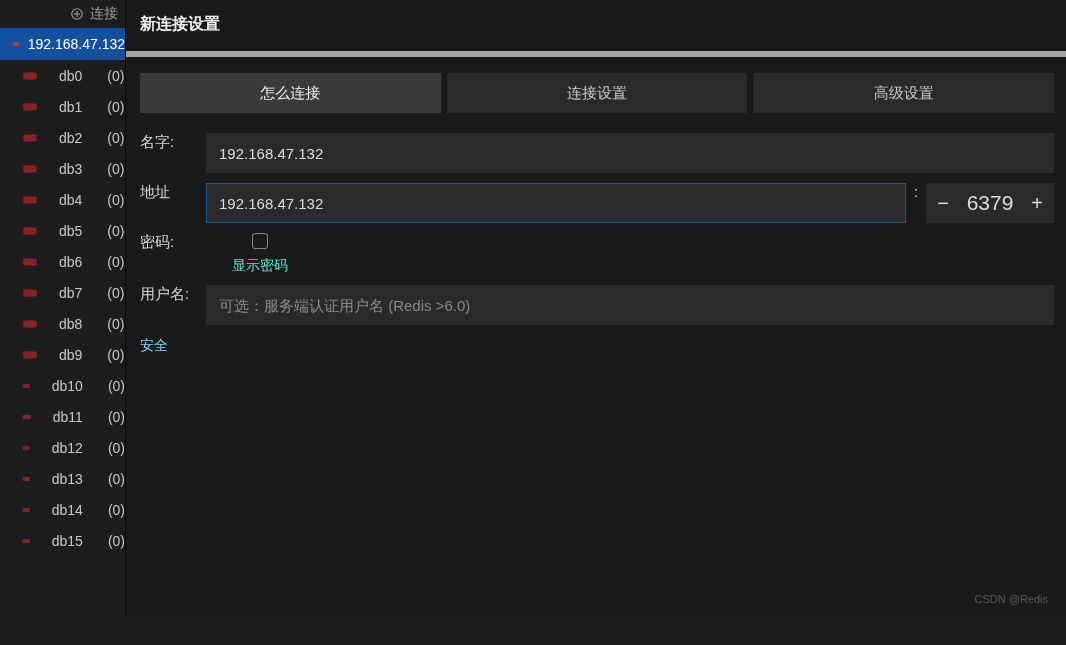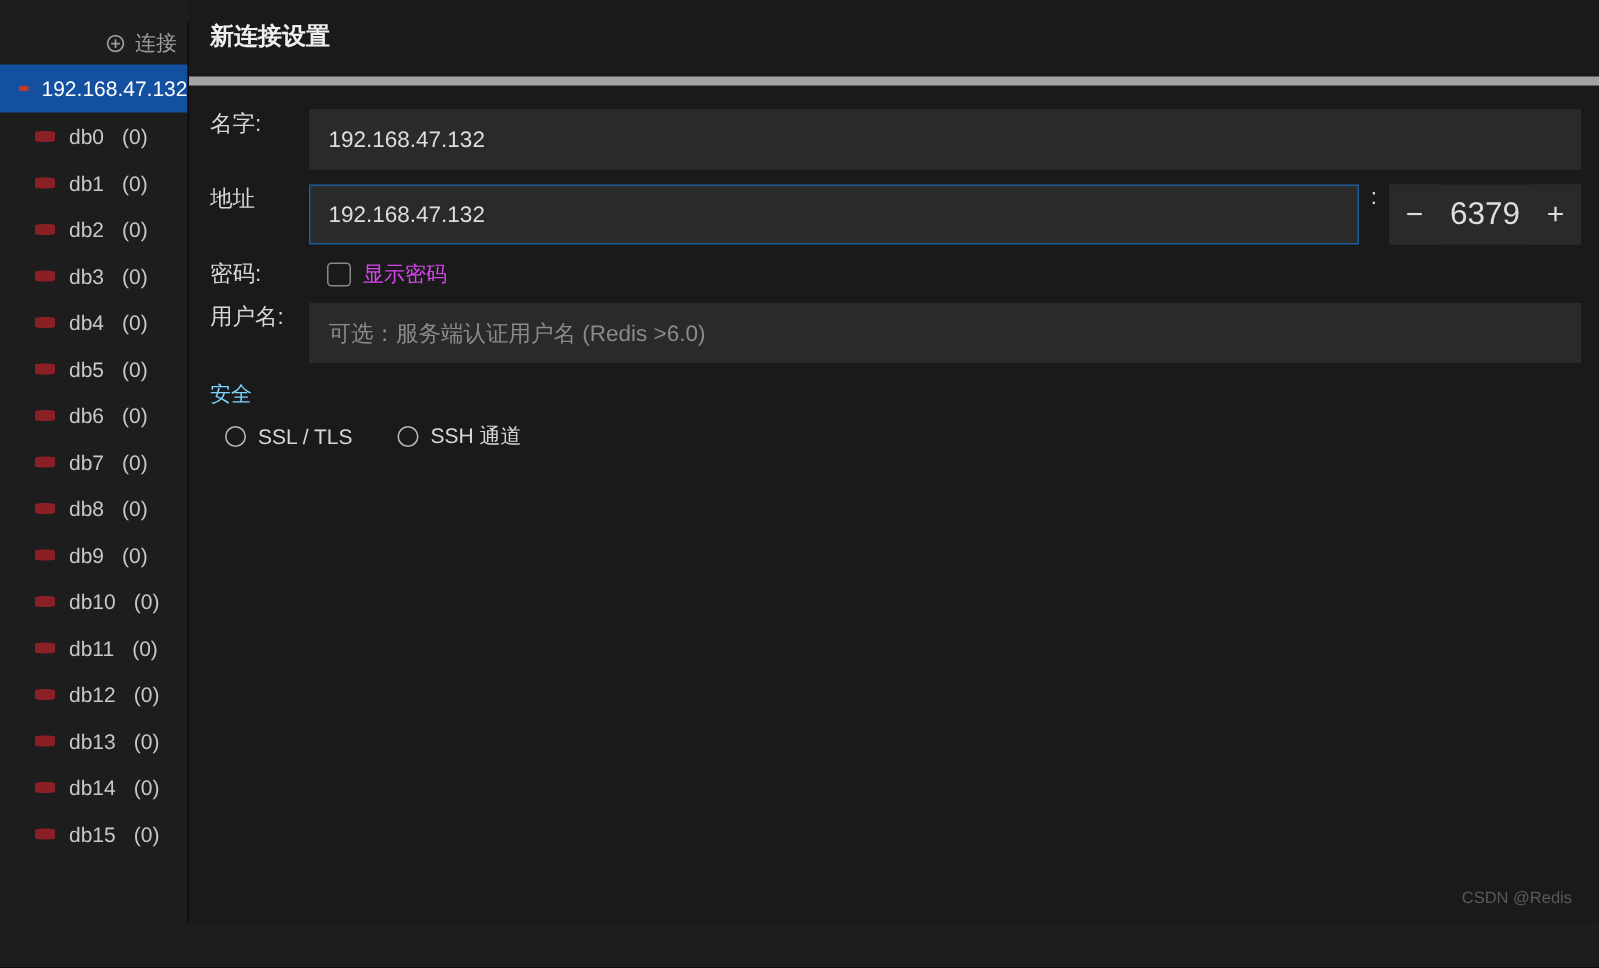--- a/index.html
+++ b/index.html
@@ -8,26 +8,26 @@
 
   
   .titlebar { height: 30px; background: #000; display: flex; align-items: center; padding-left: 8px; position: relative; }
   .titlebar .logo { width: 14px; height: 14px; margin-right: 8px; }
   .titlebar .title { font-size: 13px; color: #e0e0e0; }
   .titlebar .min { position: absolute; right: 10px; top: 6px; font-size: 16px; color: #bbb; }
 
   .body { display: flex; height: calc(100% - 30px); }
 
   
-  .sidebar { width: 126px; background: #1d1d1d; border-right: 1px solid #0a0a0a; overflow: hidden; margin-top: 15px; }
+  .sidebar { width: 126px; background: #1d1d1d; border-right: 1px solid #0a0a0a; overflow: hidden; }
   .add-conn { display: flex; align-items: center; height: 28px; padding-left: 70px; color: #9c9c9c; font-size: 14px; gap: 6px; }
   .conn-item { display: flex; align-items: center; height: 32px; padding-left: 12px; gap: 8px; font-size: 14px; white-space: nowrap; }
   .conn-item.sel { background: #1351a0; color: #fff; }
   .db-list { }
-  .db-item { display: flex; align-items: center; height: 31px; padding-left: 22px; gap: 8px; font-size: 14px; color: #c8c8c8; white-space: nowrap; }
+  .db-item { display: flex; align-items: center; height: 31px; padding-left: 22px; gap: 21px; font-size: 14px; color: #c8c8c8; white-space: nowrap; }
 
   
   .dialog { flex: 1; background: #1a1a1a; position: relative; }
   .dialog-title { padding: 14px 14px 16px 14px; font-size: 16px; font-weight: 600; color: #efefef; border-bottom: 6px solid #a3a3a3; }
   .dialog-body { padding: 16px 12px 0 14px; }
 
   .tabs { display: flex; gap: 6px; margin-bottom: 20px; }
   .tab { flex: 1; height: 40px; display: flex; justify-content: center; align-items: center; background: #2a2a2a; color: #c8c8c8; font-size: 15px; }
   .tab.active { background: #3a3a3a; color: #efefef; }
 
@@ -36,21 +36,21 @@
   .text-input { flex: 1; height: 40px; background: #2a2a2a; border: 1px solid #2a2a2a; color: #ddd; font-size: 15px; padding: 0 12px; outline: none; }
   .text-input.focused { border: 1px solid #1b5a9c; }
   .text-input::placeholder { color: #8a8a8a; }
 
   .addr-row .colon { padding: 0 8px; color: #d8d8d8; font-size: 15px; }
   .stepper { display: flex; background: #2a2a2a; height: 40px; }
   .step-btn { width: 34px; display: flex; justify-content: center; align-items: center; color: #ddd; font-size: 20px; font-weight: 300; background: #2a2a2a; }
   .step-val { width: 60px; display: flex; justify-content: center; align-items: center; color: #ddd; font-size: 21px; }
 
   .pwd-row .text-input { }
-  .show-pwd { display: flex; align-items: center; gap: 8px; margin-left: 12px; font-size: 14px; color: #d946ef; }
+  .show-pwd { display: flex; align-items: center; gap: 8px; margin-left: 26px; font-size: 14px; color: #5eead4; flex-direction: column; }
   .chk { width: 16px; height: 16px; border: 1.5px solid #888; border-radius: 3px; }
 
   .security-title { font-size: 14px; color: #7dd3fc; margin: 12px 0 10px 0; }
   .radio-row { display: flex; gap: 30px; padding-left: 10px; }
   .radio-item { display: flex; align-items: center; gap: 8px; font-size: 14px; color: #d8d8d8; }
   .radio { width: 14px; height: 14px; border: 1.5px solid #bbb; border-radius: 50%; }
 
   .watermark { position: absolute; right: 18px; bottom: 10px; font-size: 11px; color: #5a5a5a; }
 
   
@@ -194,20 +194,31 @@
             <span>db15</span>
             <span style="margin-left:4px;">(0)</span>
           </div>
         </div>
     </div>
 
     <div class="dialog">
       <div class="dialog-title">新连接设置</div>
       <div class="dialog-body">
 
+        <div class="tabs">
+          <div class="tab active">
+              <span>怎么连接</span>
+            </div>
+          <div class="tab">
+              <span>连接设置</span>
+            </div>
+          <div class="tab">
+              <span>高级设置</span>
+            </div>
+        </div>
 
         <div class="form-row">
           <div class="form-label">名字:</div>
           <input class="text-input" value="192.168.47.132" style="">
         </div>
 
         <div class="form-row addr-row">
           <div class="form-label">地址</div>
           <input class="text-input focused" value="192.168.47.132" style="">
           <span class="colon">:</span>
@@ -225,29 +236,19 @@
             <span>显示密码</span>
           </div>
         </div>
 
         <div class="form-row">
           <div class="form-label">用户名:</div>
           <input class="text-input" placeholder="可选：服务端认证用户名 (Redis &gt;6.0)" style="">
         </div>
 
         <div class="security-title">安全</div>
-        <div class="radio-row">
-          <div class="radio-item">
-            <span class="radio"></span>
-            <span>SSL / TLS</span>
-          </div>
-          <div class="radio-item">
-            <span class="radio"></span>
-            <span>SSH 通道</span>
-          </div>
-        </div>
 
       </div>
       <div class="watermark">CSDN @Redis</div>
     </div>
 
   </div>
 </div>
 
 </body></html>

